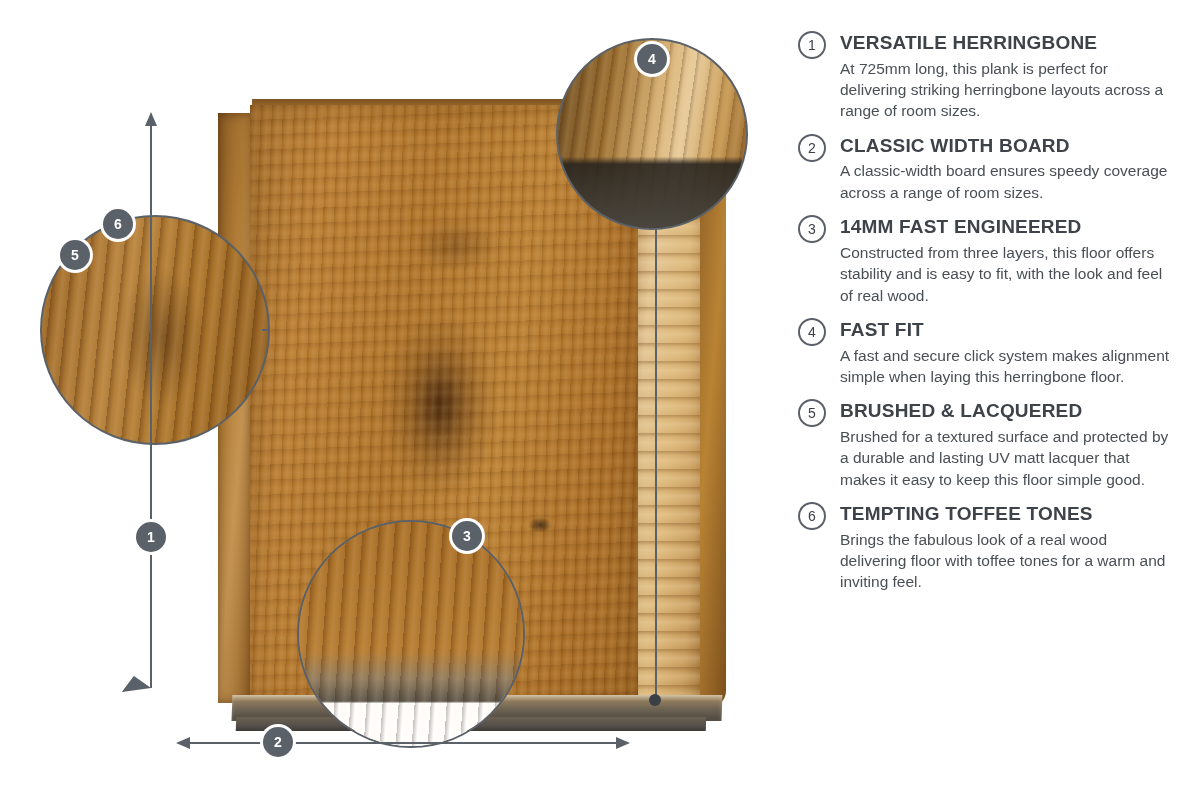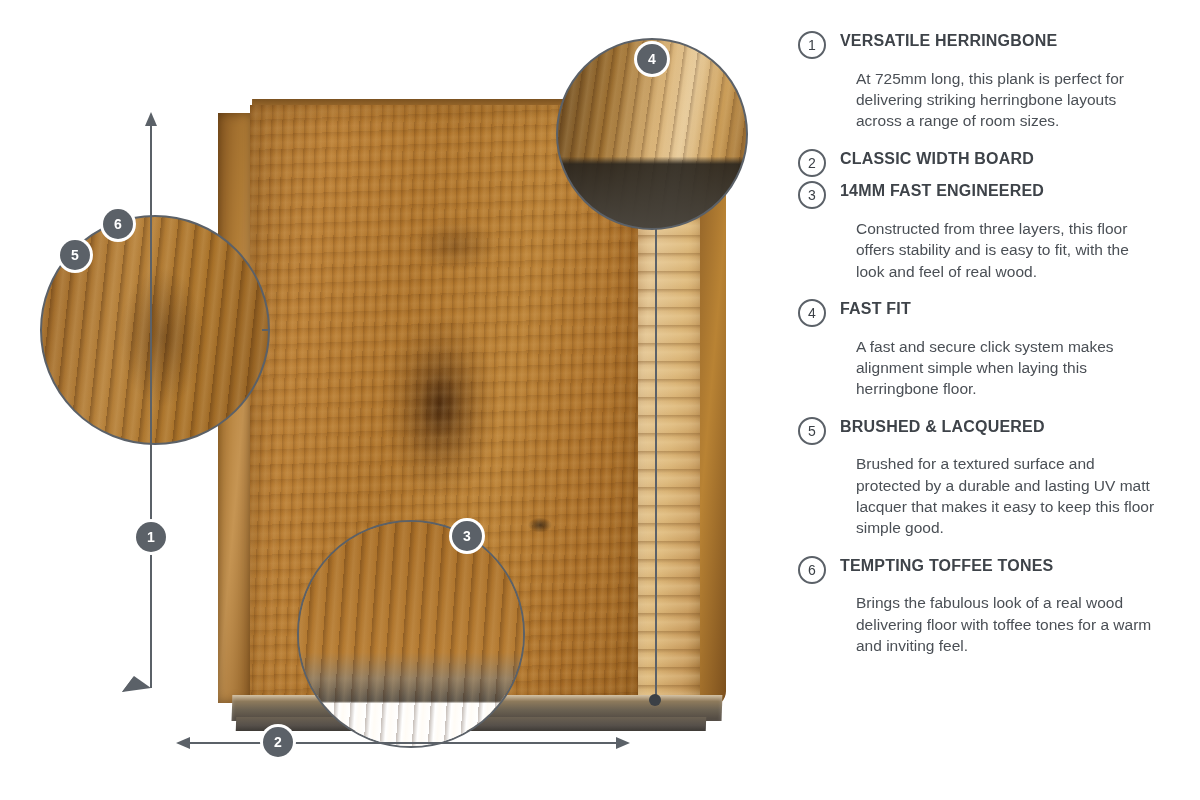--- a/index.html
+++ b/index.html
@@ -230,32 +230,32 @@
     border: 2px solid #5b6168;
     box-sizing: border-box;
     color: #3b4046;
     font-size: 14px;
     display: flex;
     align-items: center;
     justify-content: center;
     background: #ffffff;
   }
   .feature-title {
-    font-size: 16px;
+    font-size: 19px;
     font-weight: bold;
     letter-spacing: 0.2px;
     color: #3e4349;
     line-height: 1.35;
     margin: 0 0 2px 0;
   }
   .feature-desc {
     font-size: 15.5px;
     color: #4a4f55;
     line-height: 1.38;
-    margin: 16px;
+    margin: 0;
   }
 </style>
 </head>
 <body>
 
 <div id="stage">
 
   <div id="illustration">
 
     <div class="plank-wrap">
@@ -303,20 +303,21 @@
 
     <div class="feature">
       <div class="feature-num">1</div>
       <h3 class="feature-title">VERSATILE HERRINGBONE</h3>
       <p class="feature-desc">At 725mm long, this plank is perfect for delivering striking herringbone layouts across a range of room sizes.</p>
     </div>
 
     <div class="feature">
       <div class="feature-num">2</div>
       <h3 class="feature-title">CLASSIC WIDTH BOARD</h3>
+      <p class="feature-desc">A classic-width board ensures speedy coverage across a range of room sizes.</p>
     </div>
 
     <div class="feature">
       <div class="feature-num">3</div>
       <h3 class="feature-title">14MM FAST ENGINEERED</h3>
       <p class="feature-desc">Constructed from three layers, this floor offers stability and is easy to fit, with the look and feel of real wood.</p>
     </div>
 
     <div class="feature">
       <div class="feature-num">4</div>

